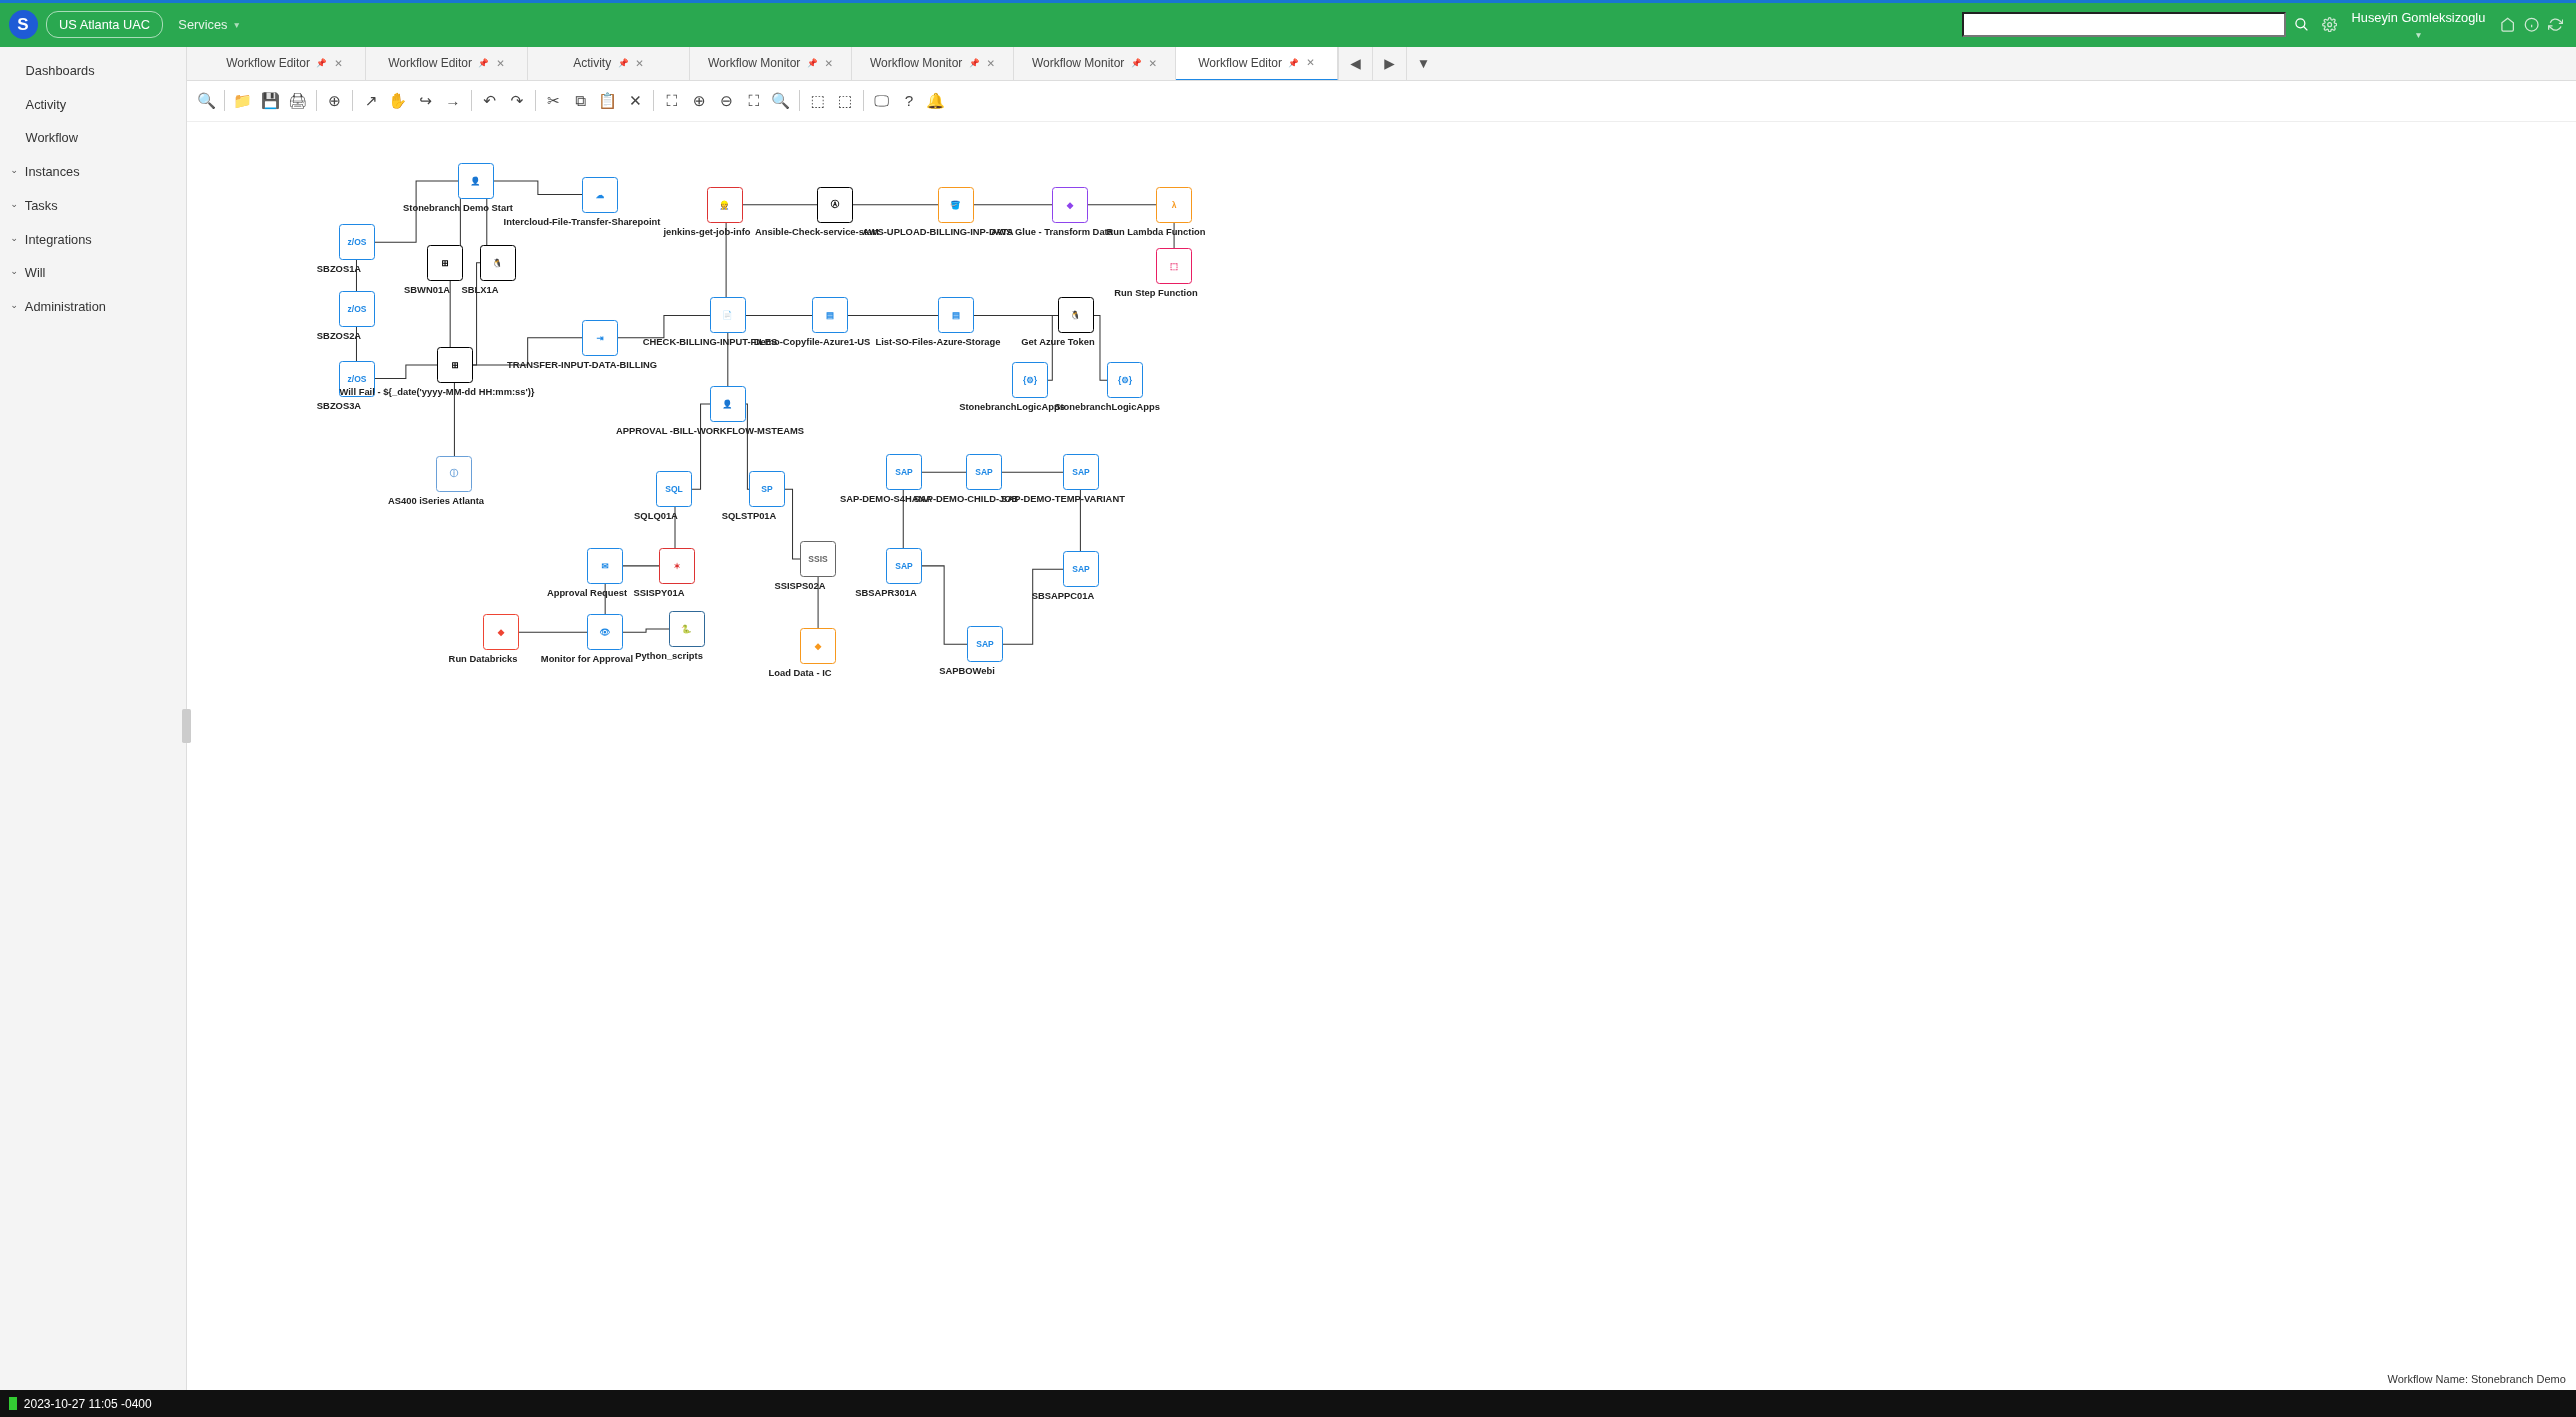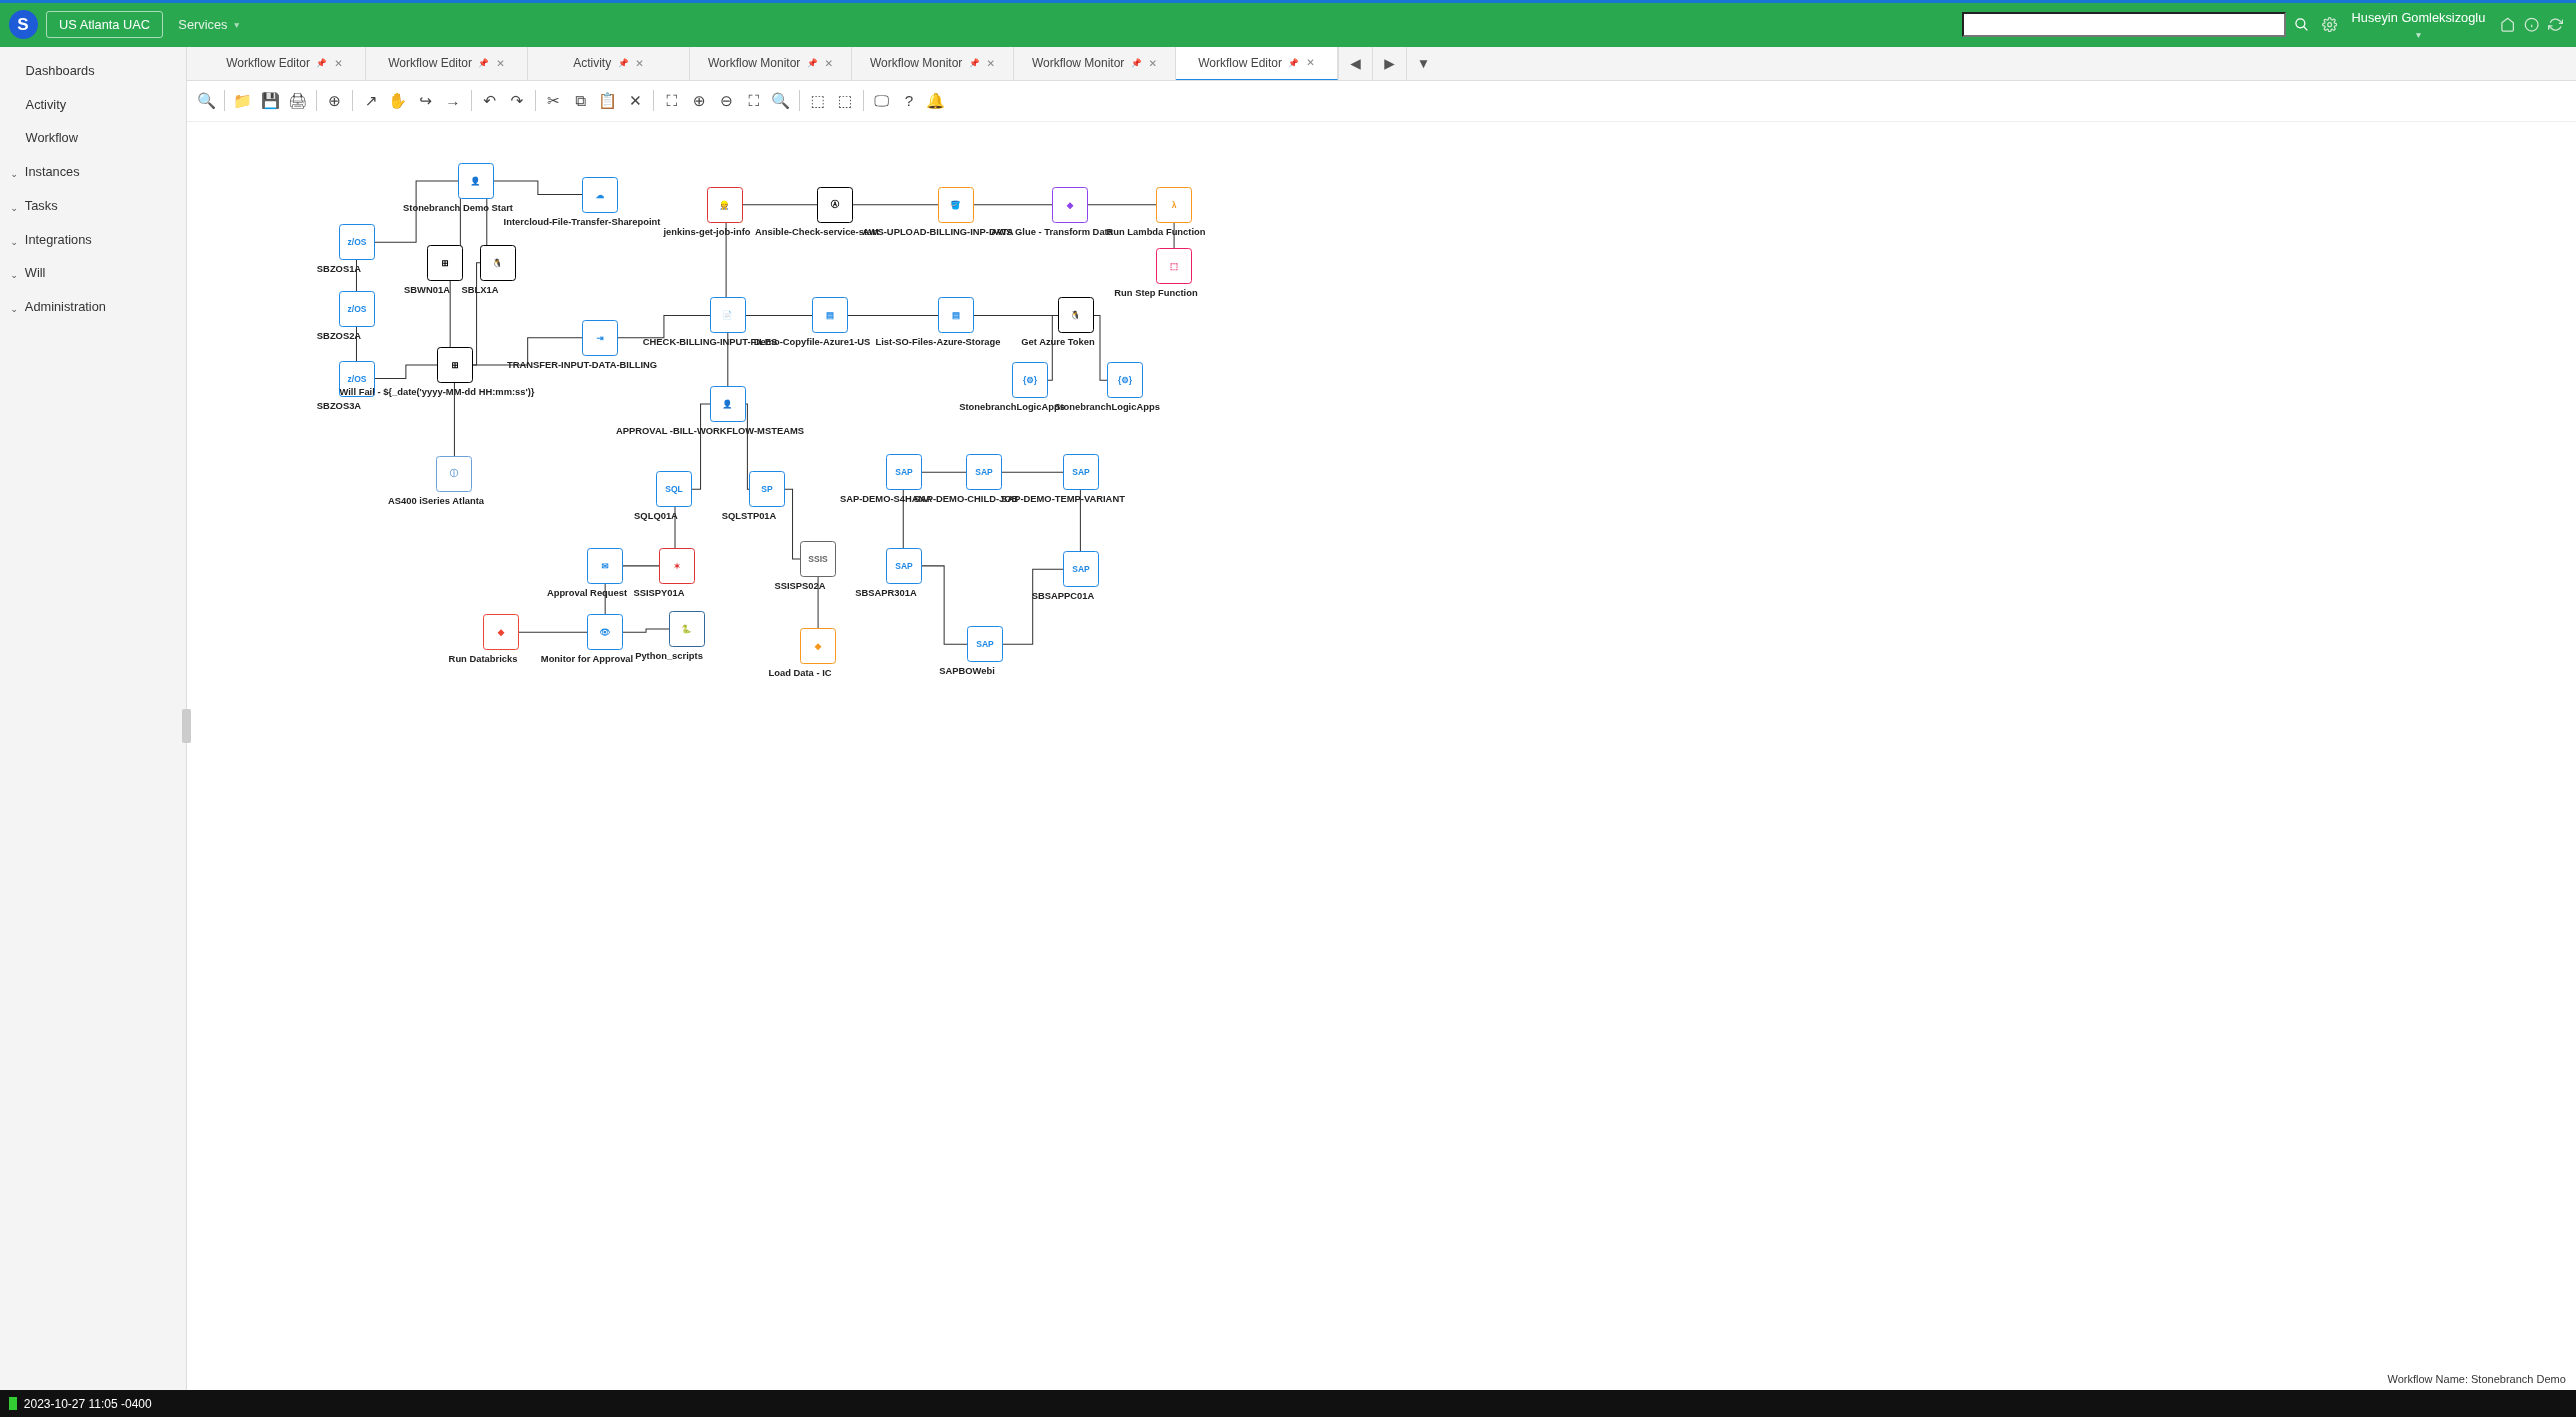--- a/index.html
+++ b/index.html
@@ -13,21 +13,21 @@
   background: #2aa850; color: #fff; padding: 0 8.5px;
 }
 .logo {
   width: 29px; height: 29px; border-radius: 50%;
   background: #1e5bd6; color: #fff; display: flex;
   align-items: center; justify-content: center;
   font-weight: bold; font-size: 17px; margin-right: 8.5px;
 }
 .env-btn {
   border: 0.9px solid rgba(255,255,255,.6); background: transparent;
-  color: #fff; padding: 5.1px 12px; font-size: 12.8px; border-radius: 3px;
+  color: #fff; padding: 5.1px 12px; font-size: 12.8px; border-radius: 12px;
   cursor: pointer;
 }
 .services {
   margin-left: 15.3px; color: #e6f3e9; font-size: 12.8px;
   display: flex; align-items: center; gap: 5.1px; cursor: pointer;
 }
 .spacer { flex: 1; }
 .search-box { width: 324px; height: 25.6px; background: #fff; }
 .search-btn {
   width: 31px; height: 25.6px; display: flex;
@@ -40,21 +40,21 @@
 .user-area { margin: 0 10.2px; display: flex; align-items: center; gap: 5.1px; font-size: 12.8px; flex-direction: column; }
 
 .main { flex: 1; display: flex; overflow: hidden; }
 
 .sidebar {
   width: 187px; background: #f4f4f4; border-right: 0.9px solid #ddd;
   padding-top: 6.8px; font-size: 12.8px; color: #333; position: relative;
 }
 .sidebar-item {
   padding: 9.4px 15.3px 9.4px 25.6px; cursor: pointer;
-  display: flex; align-items: flex-end; gap: 6.8px;
+  display: flex; align-items: flex-start; gap: 6.8px;
 }
 .sidebar-item.parent { padding-left: 10.2px; }
 .chev { font-size: 9.4px; color: #555; }
 
 .content { flex: 1; display: flex; flex-direction: column; overflow: hidden; }
 
 .tabs {
   display: flex; align-items: stretch; height: 34px;
   background: #f4f4f4; border-bottom: 0.9px solid #ddd;
 }

